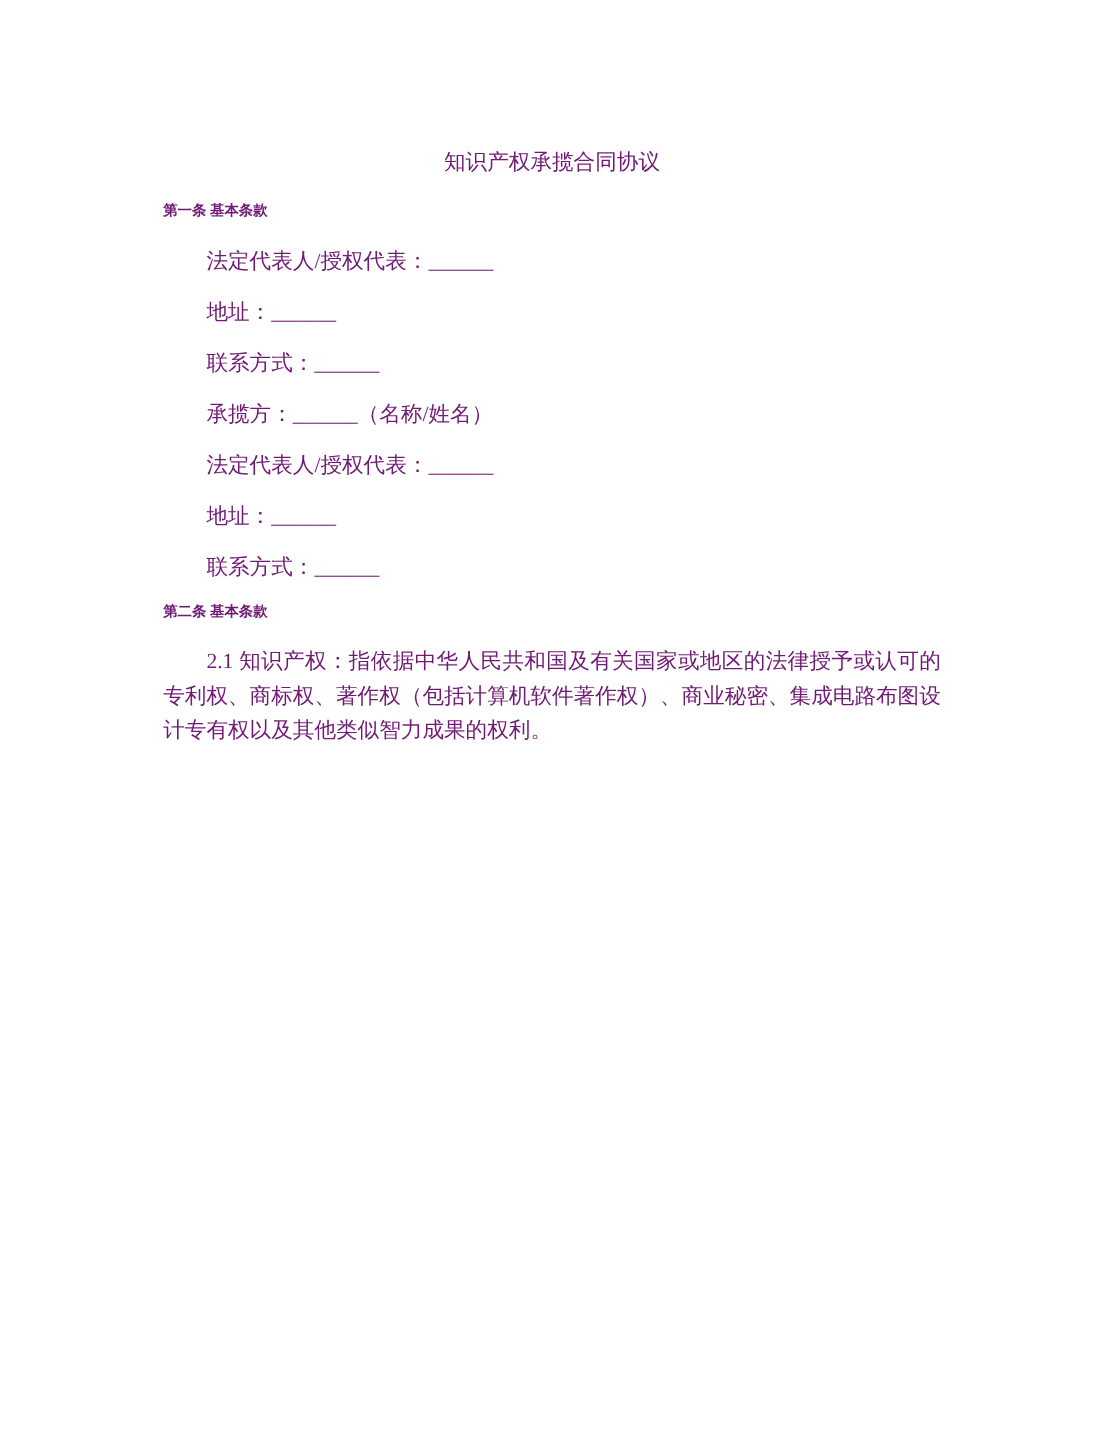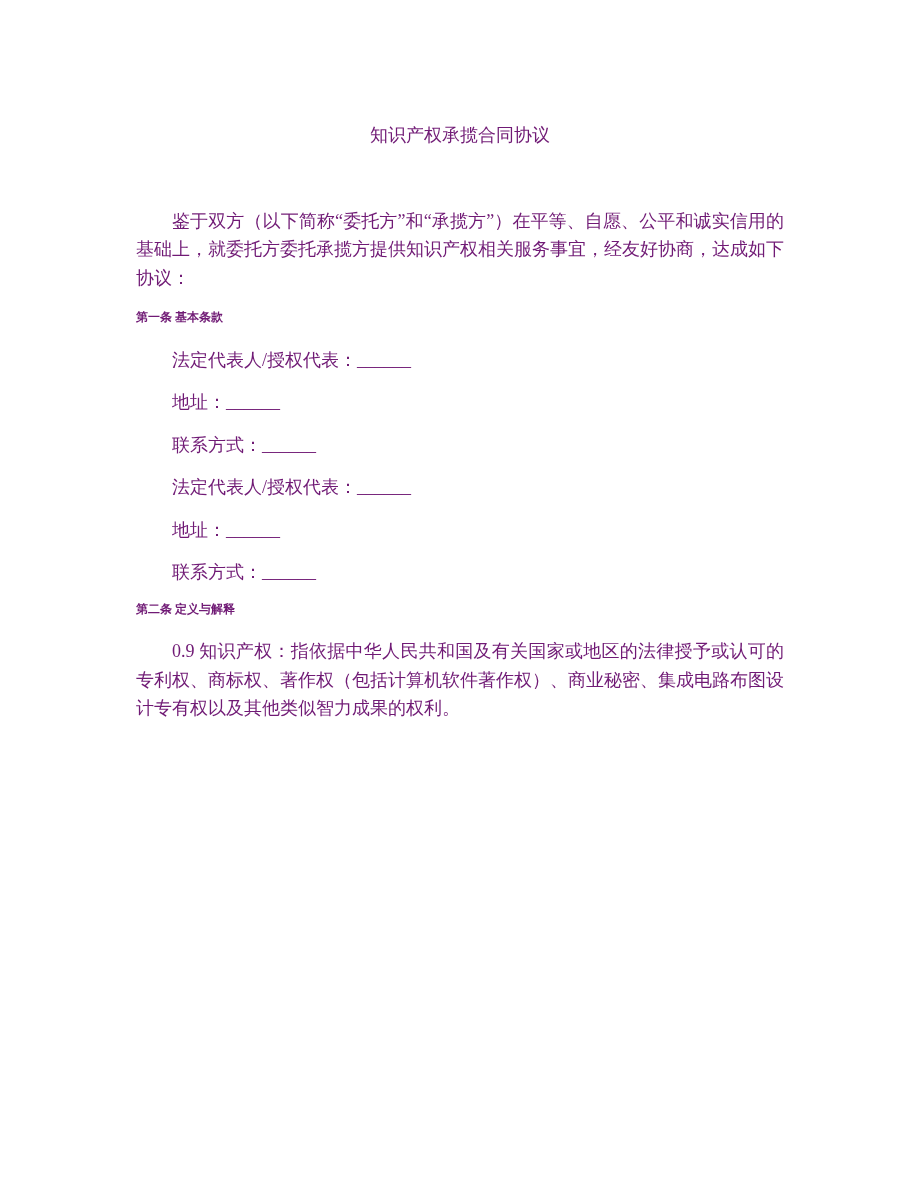--- a/index.html
+++ b/index.html
@@ -50,39 +50,39 @@
   .defs-intro { margin-top: 10px; }
   .definition { margin-top: 14px; }
 </style>
 </head>
 <body>
 
 <div class="page">
 
   <div class="doc-title">知识产权承揽合同协议</div>
 
-  <p class="para preamble">鉴于双方（以下简称“委托方”和“承揽方”）在平等、自愿、公平和诚实信用的基础上，就委托方委托承揽方提供知识产权相关服务事宜，经友好协商，达成如下协议：</p>
 
   <div class="heading heading-1">第一条 基本条款</div>
 
 
 
   <p class="field-line">法定代表人/授权代表：______</p>
 
   <p class="field-line">地址：______</p>
 
   <p class="field-line">联系方式：______</p>
 
+  <p class="field-line">承揽方：______（名称/姓名）</p>
 
   <p class="field-line">法定代表人/授权代表：______</p>
 
   <p class="field-line">地址：______</p>
 
   <p class="field-line">联系方式：______</p>
 
 
 
-  <div class="heading heading-2">第二条 定义与解释</div>
+  <div class="heading heading-2">第二条 基本条款</div>
 
 
-  <p class="para definition">0.9 知识产权：指依据中华人民共和国及有关国家或地区的法律授予或认可的专利权、商标权、著作权（包括计算机软件著作权）、商业秘密、集成电路布图设计专有权以及其他类似智力成果的权利。</p>
+  <p class="para definition">2.1 知识产权：指依据中华人民共和国及有关国家或地区的法律授予或认可的专利权、商标权、著作权（包括计算机软件著作权）、商业秘密、集成电路布图设计专有权以及其他类似智力成果的权利。</p>
 
 </div>
 
 </body></html>

